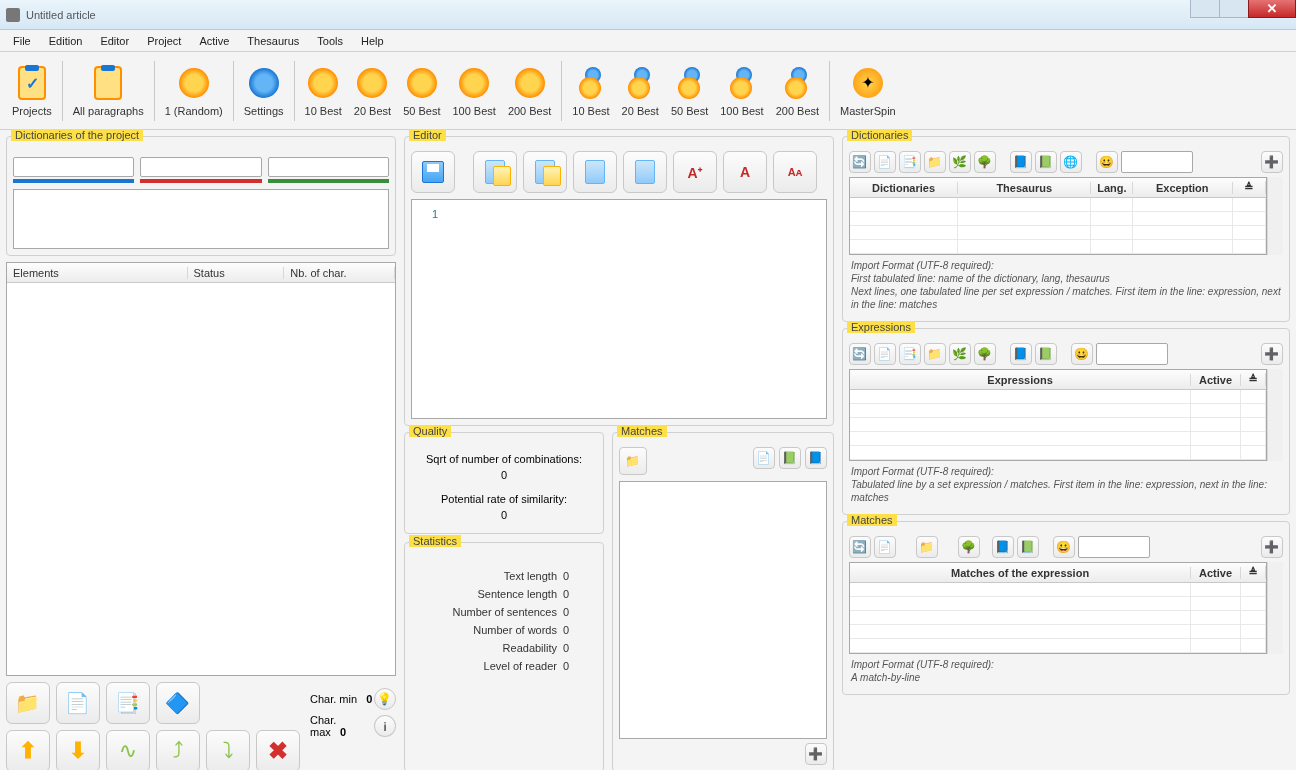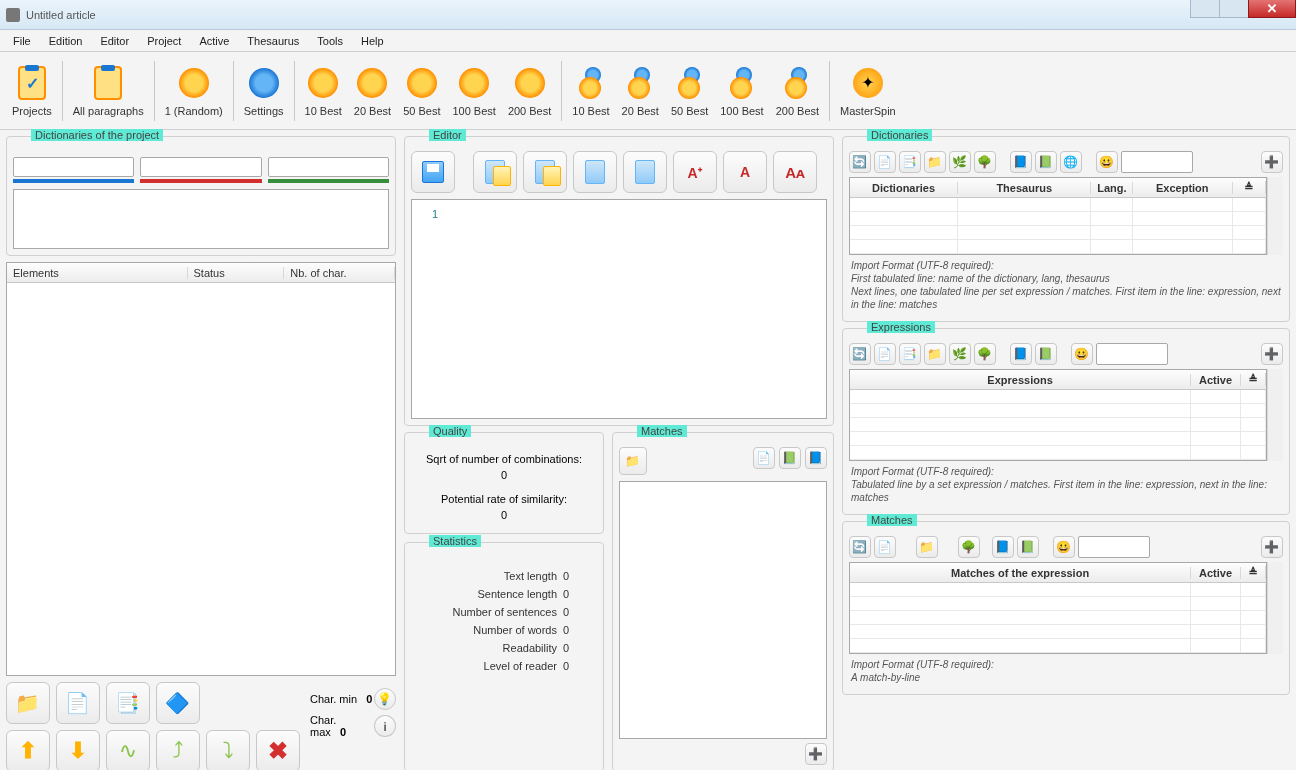--- a/index.html
+++ b/index.html
@@ -35,21 +35,21 @@
 .mask { width: 30px; height: 30px; border-radius: 50%; background: radial-gradient(circle, #ffd54f, #ff8f00); display:flex; align-items:center; justify-content:center; font-size:16px; }
 
 
 .main { display: flex; height: calc(100% - 122px); background: #f4f4f4; padding: 6px; gap: 8px; }
 .col { display: flex; flex-direction: column; }
 .col-left { width: 390px; gap: 6px; }
 .col-mid { width: 430px; gap: 6px; display:flex; flex-direction:column; }
 .col-right { flex: 1; gap: 6px; }
 
 .panel { border: 1px solid #d0d0d0; border-radius: 4px; background: #f4f4f4; padding: 6px; position: relative; }
-.panel-title { position: absolute; top: -8px; left: 24px; background: #5eead4; padding: 0 4px; color: #444; }
+.panel-title { position: absolute; top: -8px; left: 4px; background: #fde047; padding: 0 4px; color: #444; }
 
 .combo { height: 20px; background: #fff; border: 1px solid #a8a8a8; border-radius: 2px; flex: 1; }
 .combo-row { display: flex; gap: 6px; margin-top: 8px; }
 .color-bar { height: 4px; margin-top: 2px; }
 
 .list-box { background: #fff; border: 1px solid #a8a8a8; height: 60px; margin-top: 6px; }
 .table { background: #fff; border: 1px solid #a8a8a8; }
 .table-header { display: flex; background: linear-gradient(#fdfdfd, #ececec); border-bottom: 1px solid #c8c8c8; height: 20px; align-items: center; }
 .table-header div { padding: 0 6px; border-right: 1px solid #d8d8d8; font-weight: normal; color: #333; }
 .table-header.bold div { font-weight: bold; text-align: center; flex: none; }
@@ -313,21 +313,21 @@
         <div class="icon-btn">
             <div class="page-ic"></div>
           </div>
         <div class="icon-btn">
             <span class="Aa">A⁺</span>
           </div>
         <div class="icon-btn">
             <span class="Aa">A</span>
           </div>
         <div class="icon-btn">
-            <span class="Aa" style="font-size:15px;">Aᴀ</span>
+            <span class="Aa" style="font-size:11px;">Aᴀ</span>
           </div>
       </div>
       <div class="editor-area">
         <div class="editor-gutter">1</div>
       </div>
     </div>
 
     <div style="display:flex; gap:8px; flex:1;">
       <div style="width:200px; display:flex; flex-direction:column; gap:8px;">
         <div class="panel" style="padding-top:14px;">

